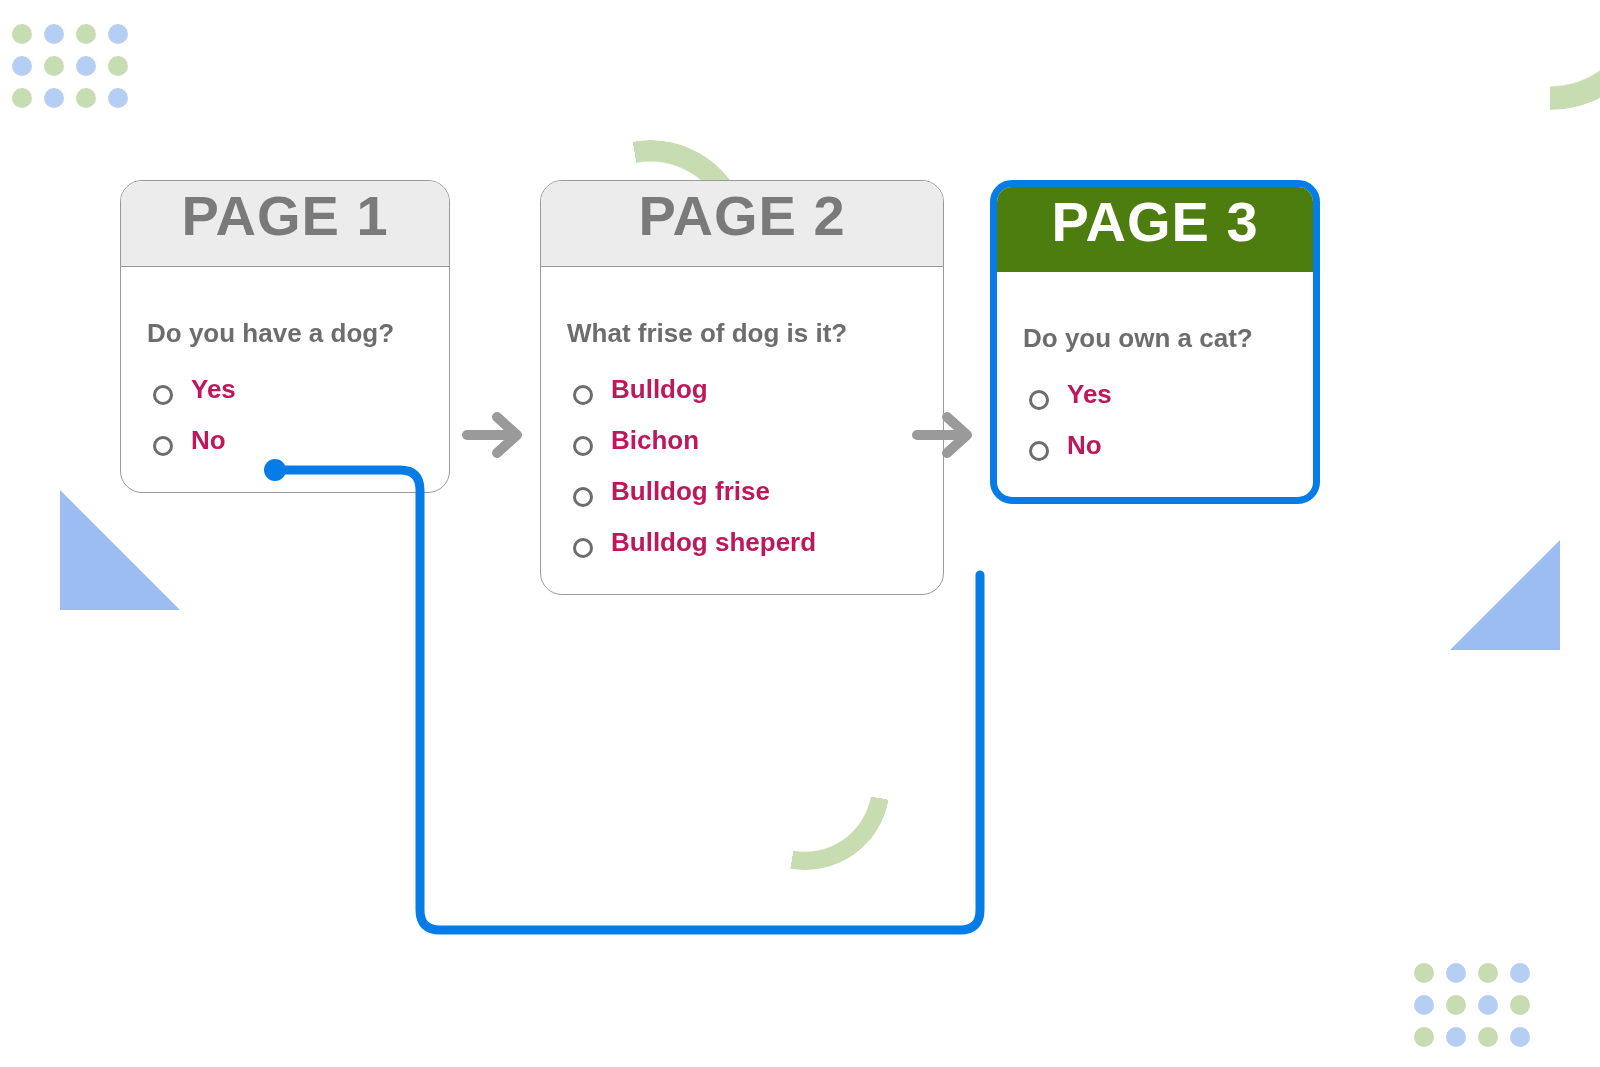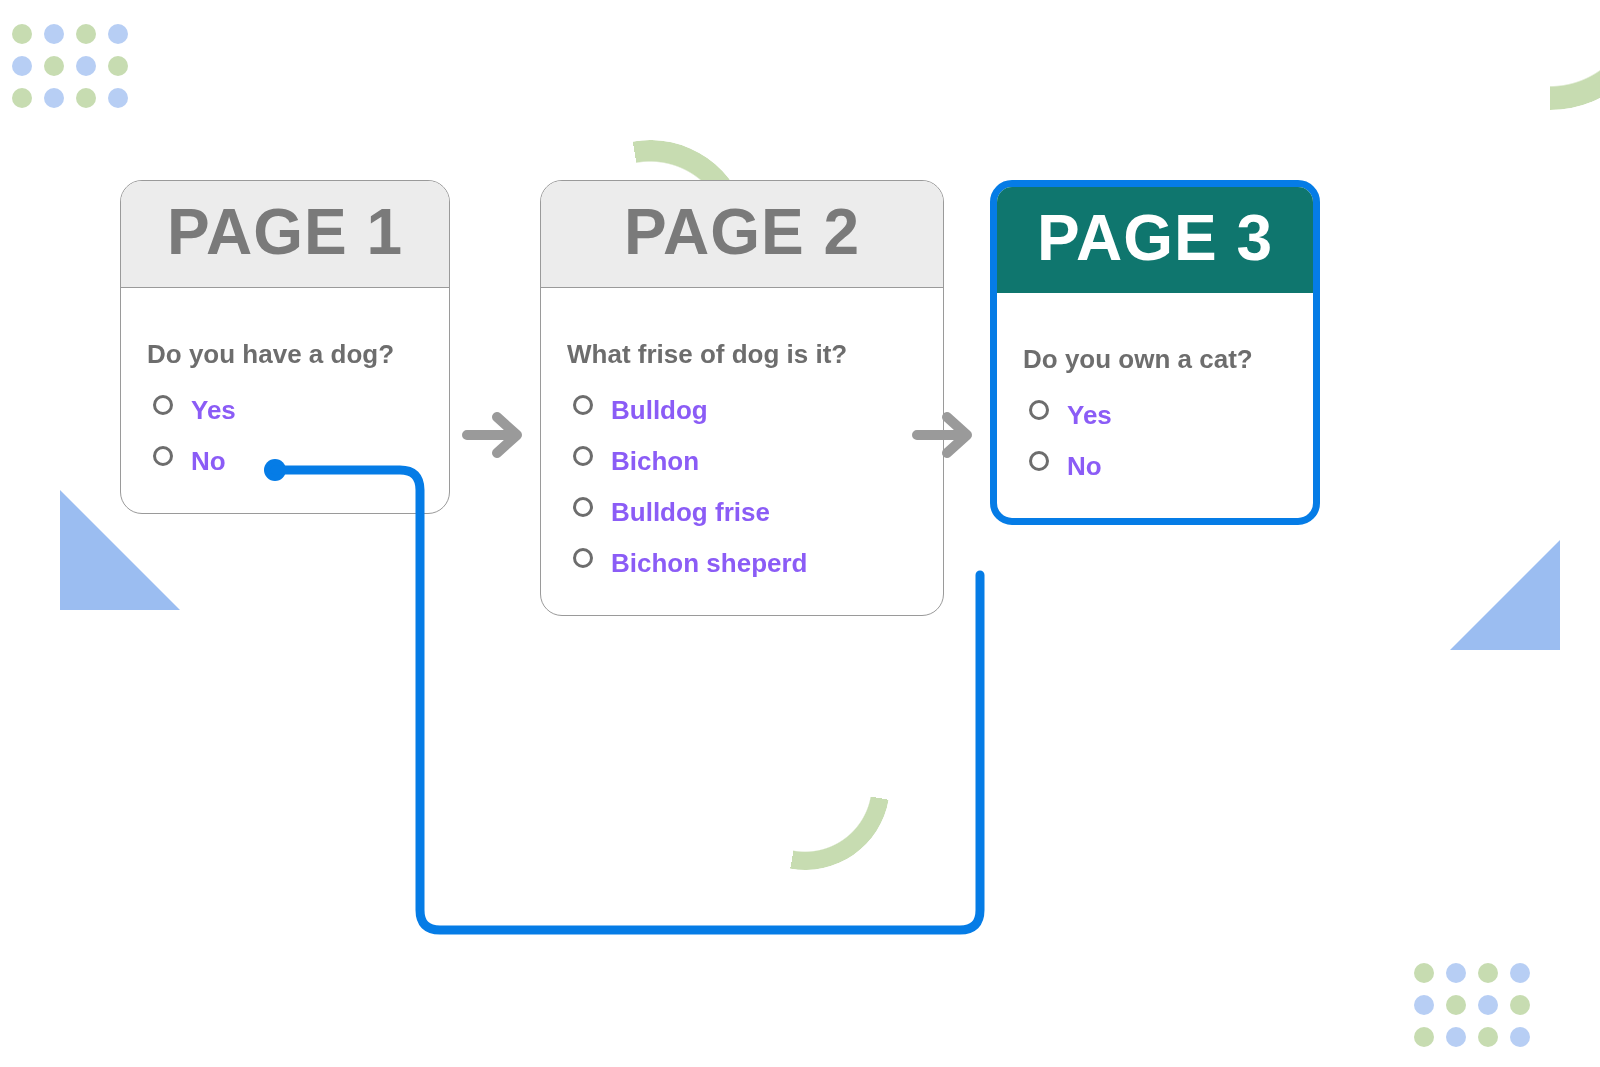--- a/index.html
+++ b/index.html
@@ -64,48 +64,48 @@
     position: absolute;
     background: #fff;
     border: 1.5px solid #9a9a9a;
     border-radius: 22px;
     overflow: hidden;
   }
   .card .header {
     background: #ececec;
     color: #7a7a7a;
     font-weight: 700;
-    font-size: 64px;
+    font-size: 56px;
     text-align: center;
-    padding: 14px 10px 18px;
+    padding: 2px 10px 18px;
     border-bottom: 1.5px solid #9a9a9a;
     letter-spacing: 1px;
   }
   .card.active {
     border: 7px solid #057ce6;
   }
   .card.active .header {
-    background: #0f766e;
+    background: #4d7c0f;
     color: #fff;
     border-bottom: none;
   }
   .card .body { padding: 20px 26px 26px; }
   .question {
     color: #6d6d6d;
     font-weight: 600;
     font-size: 26px;
     line-height: 1.25;
     margin-bottom: 14px;
     margin-top: 30px;
   }
   .options { list-style: none; }
   .opt {
-    display: flex; align-items: flex-start;
+    display: flex; align-items: flex-end;
     gap: 18px;
-    color: #8b5cf6;
+    color: #be185d;
     font-size: 26px;
     font-weight: 600;
     padding: 10px 0 10px 6px;
   }
   .opt .radio {
     width: 20px; height: 20px; border: 3px solid #6d6d6d; border-radius: 50%;
     flex: 0 0 auto;
   }
 
   
@@ -207,21 +207,21 @@
         <li class="opt">
             <span class="radio"></span>
             <span>Bichon</span>
           </li>
         <li class="opt">
             <span class="radio"></span>
             <span>Bulldog frise</span>
           </li>
         <li class="opt">
             <span class="radio"></span>
-            <span>Bichon sheperd</span>
+            <span>Bulldog sheperd</span>
           </li>
       </ul>
     </div>
   </div>
 
   <div id="arrow2" class="arrow">
     <svg viewBox="0 0 70 60">
         <path d="M5 30 H50 M35 12 L55 30 L35 48" stroke="currentColor" stroke-width="10" fill="none" stroke-linecap="round" stroke-linejoin="round"></path>
       </svg>
   </div>

